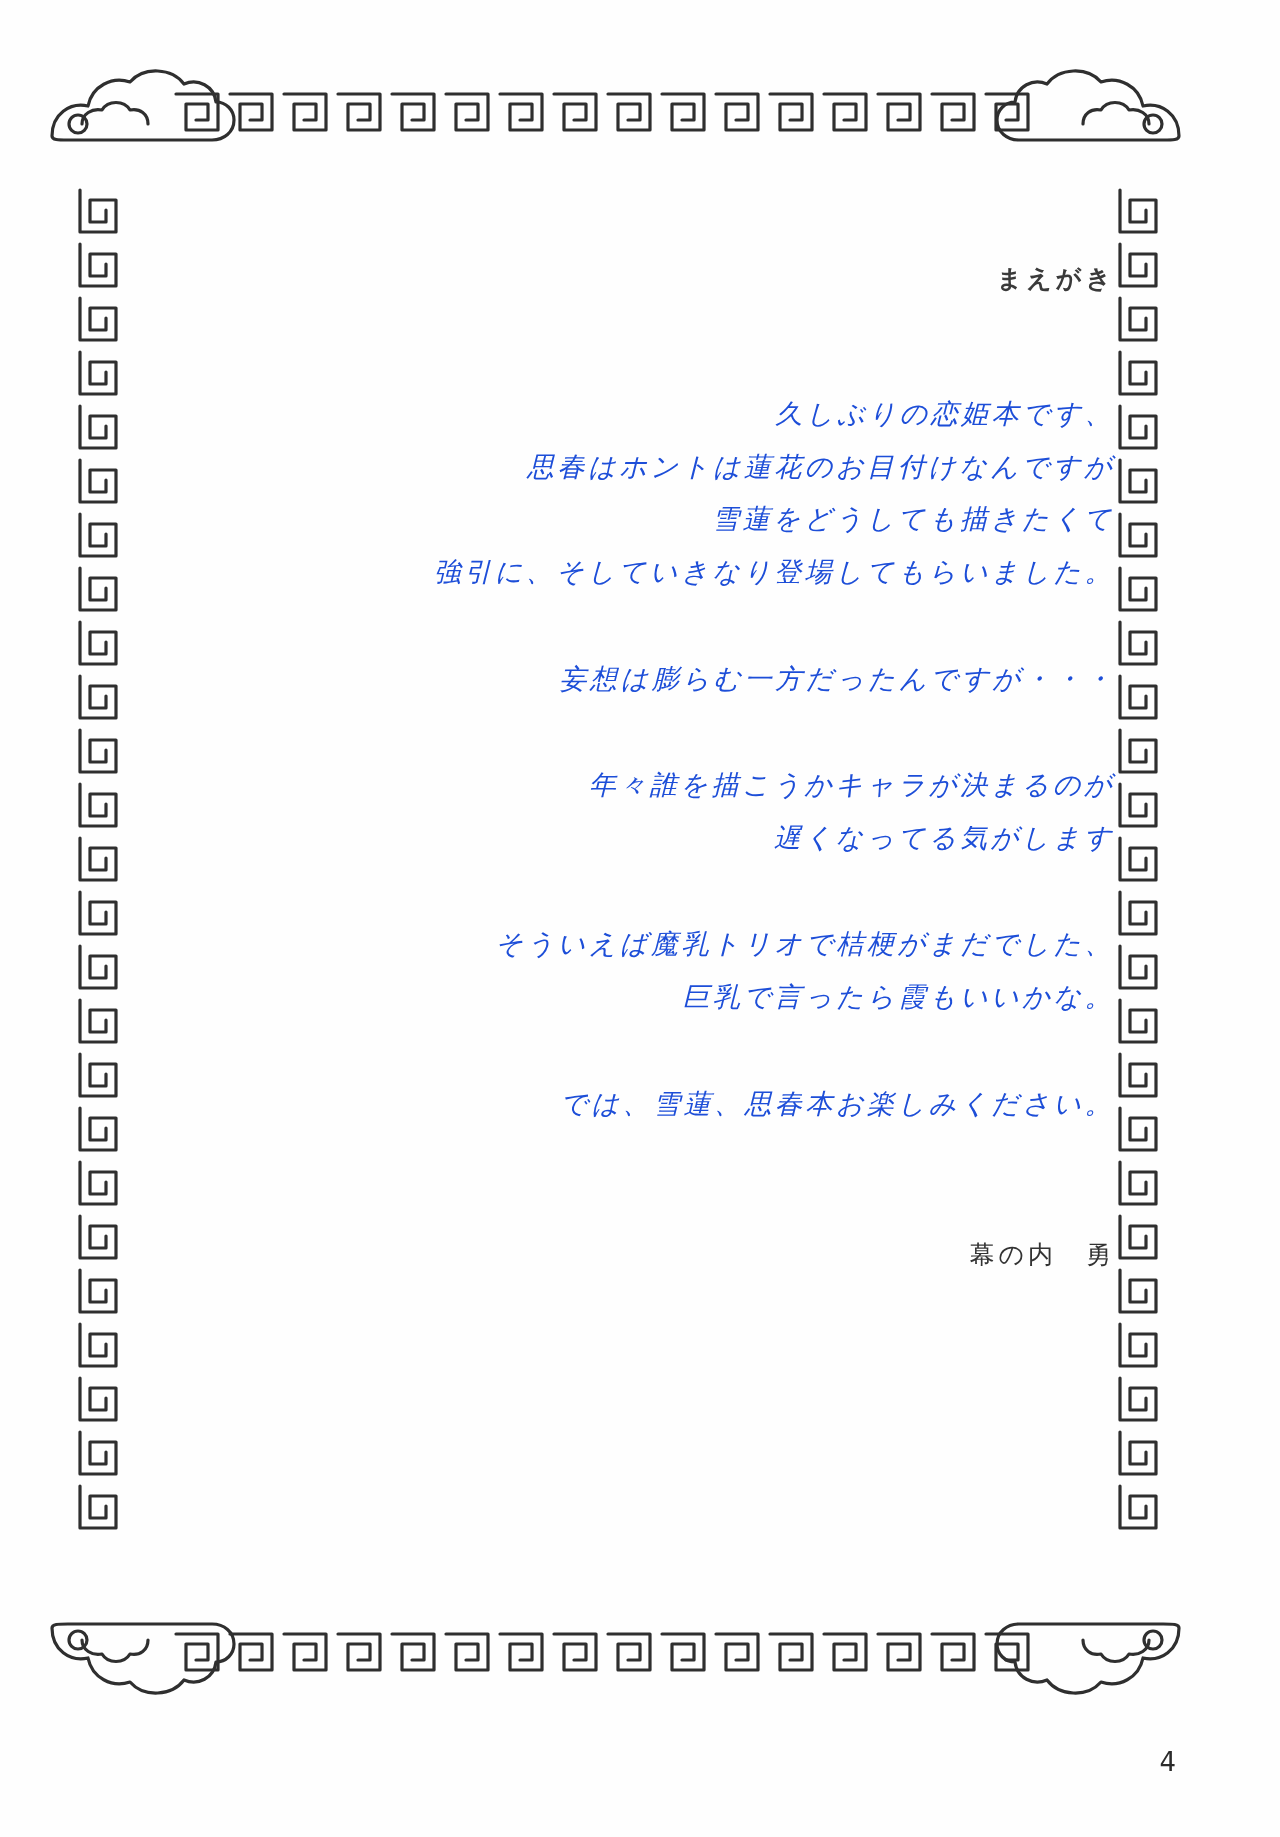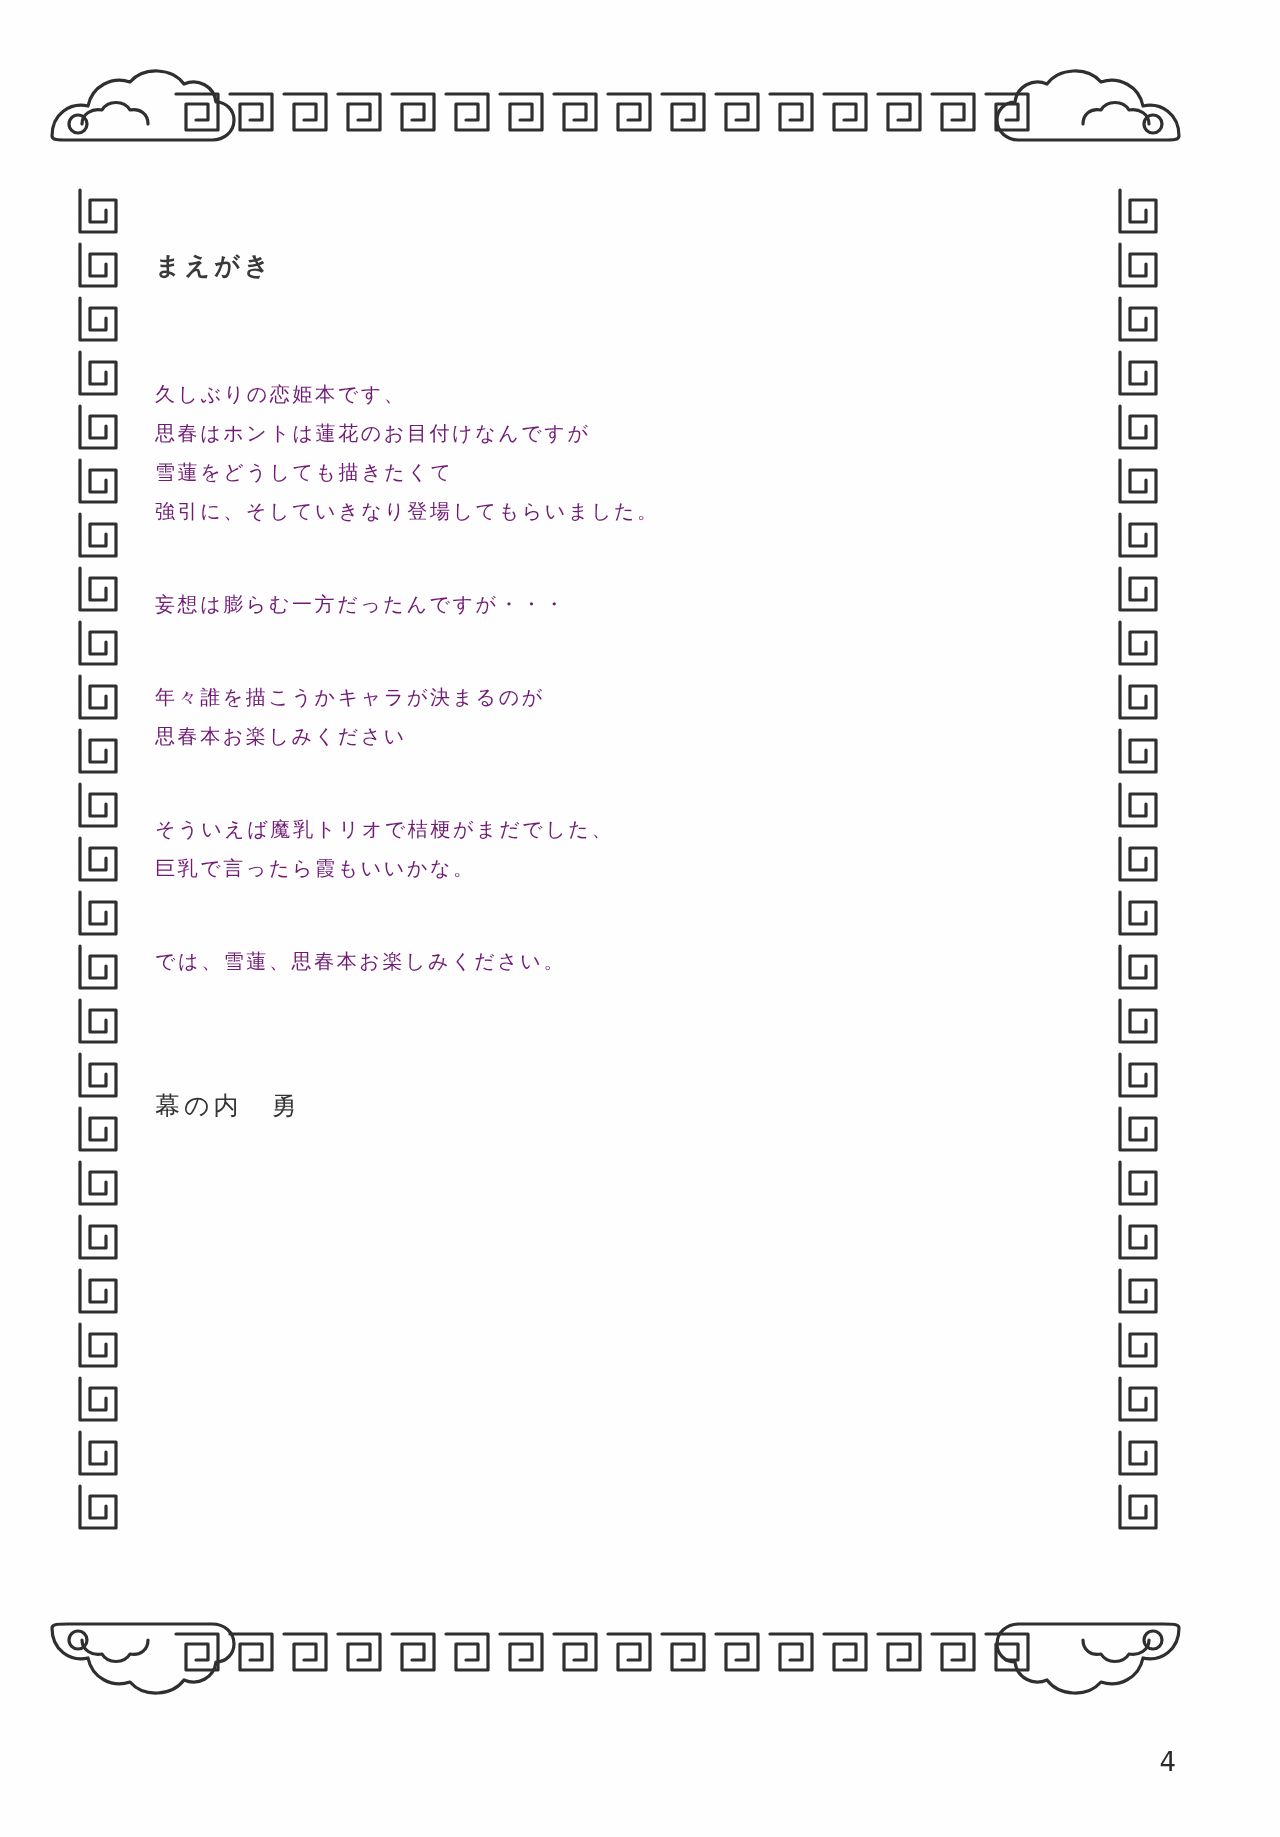--- a/index.html
+++ b/index.html
@@ -30,44 +30,45 @@
     width: 1135px;
     height: 1640px;
     pointer-events: none;
   }
   .frame svg { display: block; }
 
   
   .content {
     position: absolute;
     left: 155px;
-    top: 248px;
+    top: 261px;
     width: 960px;
-    text-align: left;
+    text-align: right;
   }
 
   .doc-title {
     font-size: 25px;
     letter-spacing: 0.16em;
     color: #3a3a3a;
     margin: 0 0 92px 0;
     line-height: 1.4;
   }
 
   .para {
     margin: 0 0 54px 0;
   }
   .para:last-child { margin-bottom: 0; }
 
   .line {
-    font-size: 20px;
+    font-size: 27px;
     letter-spacing: 0.13em;
     line-height: 1.95;
-    color: #701a75;
+    color: #1d4ed8;
     white-space: nowrap;
+    font-style: italic;
   }
 
   .signature {
     margin-top: 108px;
     font-size: 25px;
     letter-spacing: 0.16em;
     color: #333333;
   }
 
   .page-number {
@@ -225,21 +226,21 @@
       <div class="line">雪蓮をどうしても描きたくて</div>
       <div class="line">強引に、そしていきなり登場してもらいました。</div>
     </div>
 
     <div class="para">
       <div class="line">妄想は膨らむ一方だったんですが・・・</div>
     </div>
 
     <div class="para">
       <div class="line">年々誰を描こうかキャラが決まるのが</div>
-      <div class="line">思春本お楽しみください</div>
+      <div class="line">遅くなってる気がします</div>
     </div>
 
     <div class="para">
       <div class="line">そういえば魔乳トリオで桔梗がまだでした、</div>
       <div class="line">巨乳で言ったら霞もいいかな。</div>
     </div>
 
     <div class="para">
       <div class="line">では、雪蓮、思春本お楽しみください。</div>
     </div>

